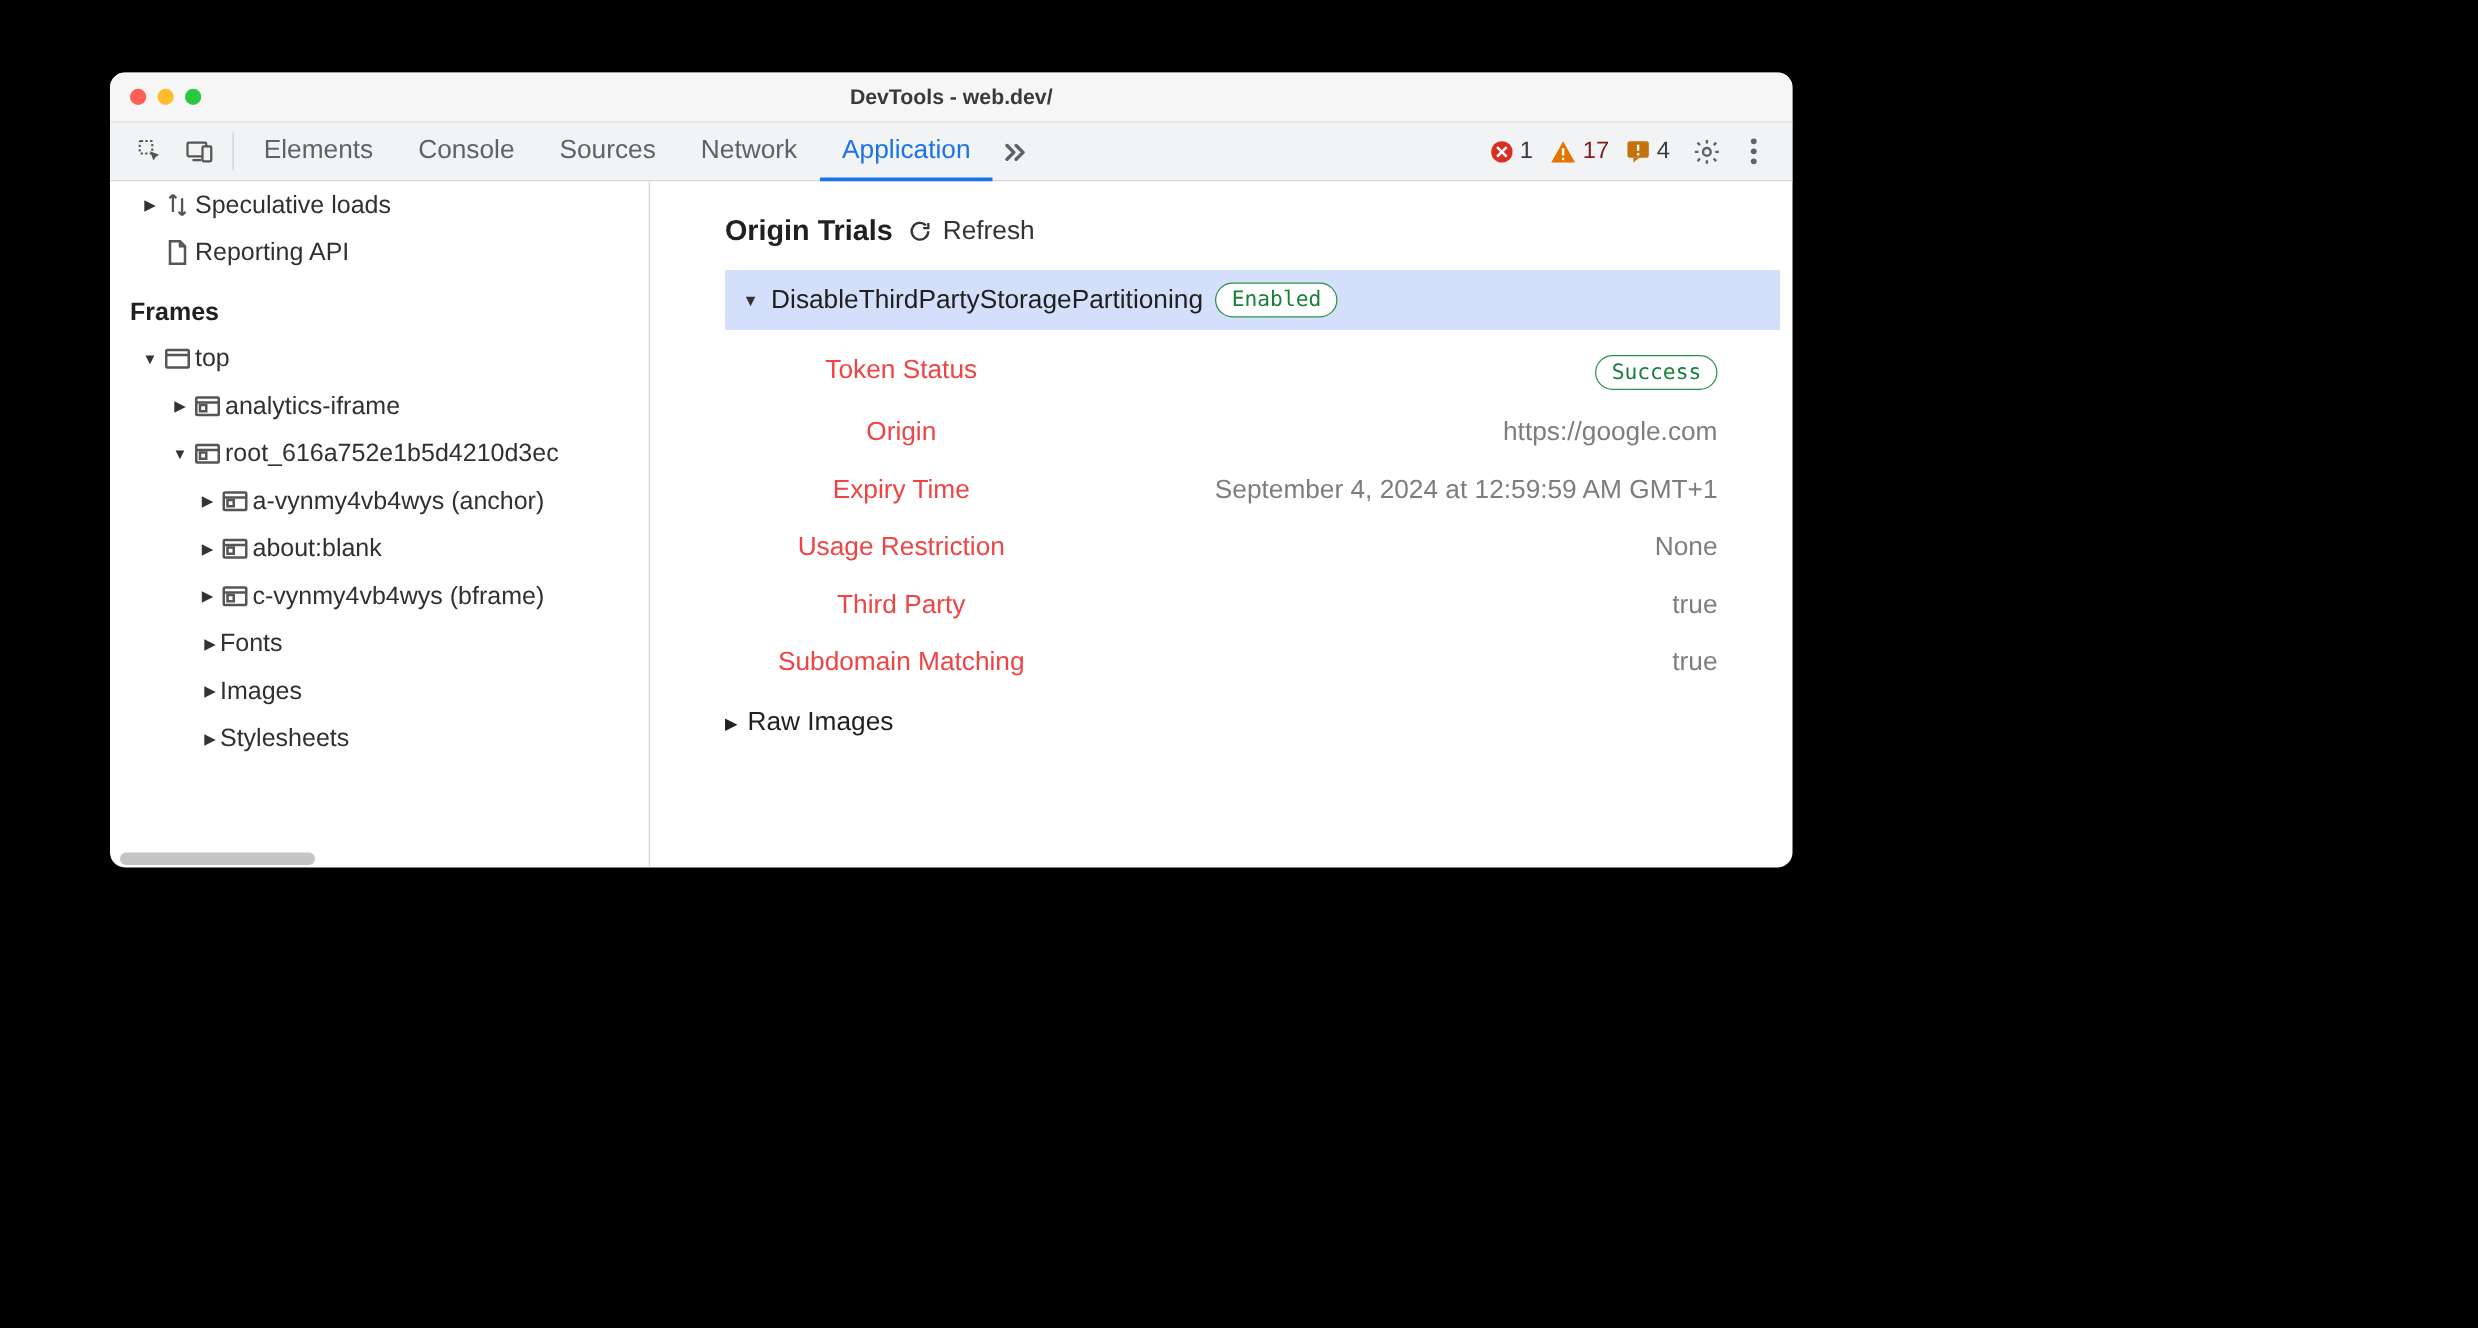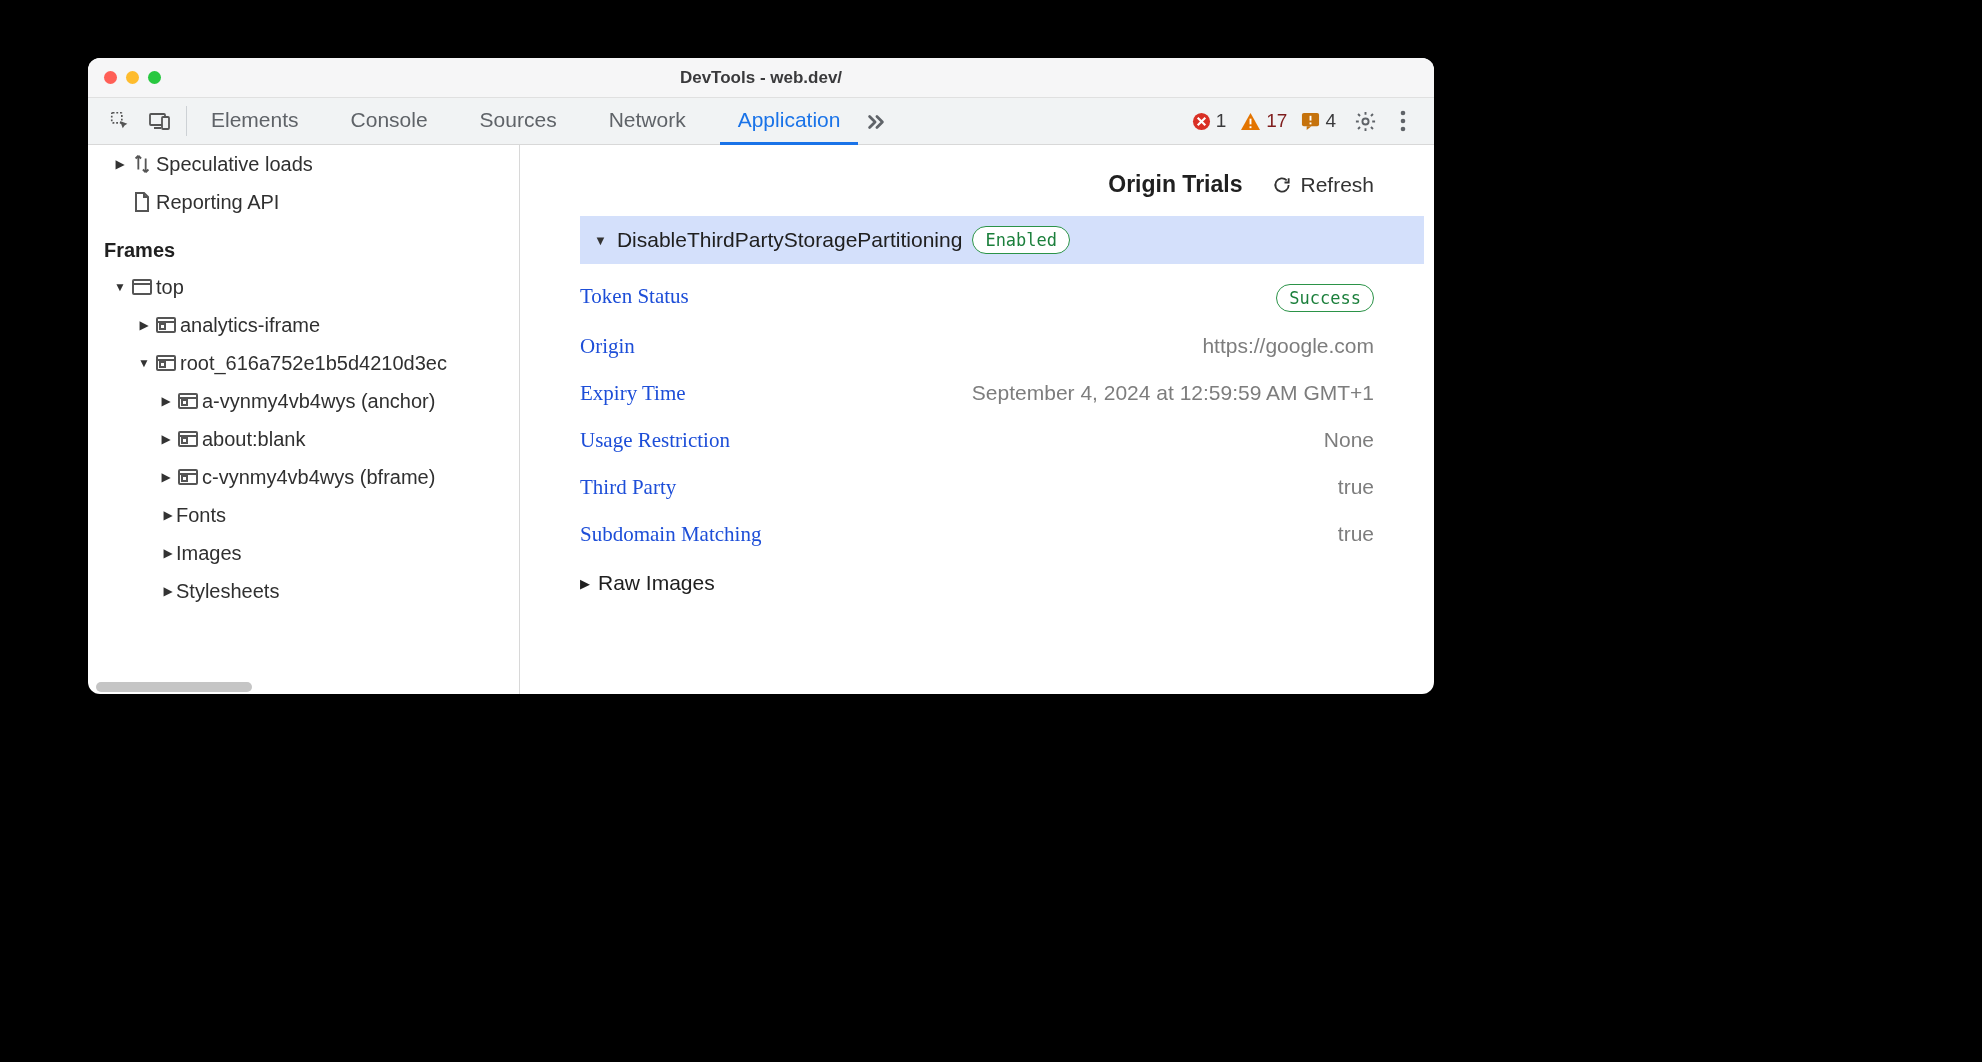--- a/index.html
+++ b/index.html
@@ -44,21 +44,21 @@
     .toolbar {
       height: 47px;
       display: flex; align-items: center; border-bottom: 1px solid #d8d8d8;
       background: #f1f3f4; padding: 0 12px;
     }
     .tbbtn {
       width: 40px; height: 46px; display: flex; align-items: center; justify-content: center;
       color: #555; cursor: pointer;
     }
     .tb-sep { width: 1px; height: 30px; background: #cdd1d5; margin: 0 6px; }
-    .tabs { display: flex; align-items: stretch; height: 47px; gap: 16px; }
+    .tabs { display: flex; align-items: stretch; height: 47px; gap: 0; }
     .tab {
       padding: 0 18px; display: flex; align-items: center; font-size: 21px;
       color: #5f6368; cursor: pointer; border-bottom: 3px solid transparent;
     }
     .tab.active { color: #1a73e8; border-bottom-color: #1a73e8; }
     .overflow { width: 36px; display: flex; align-items: center; justify-content: center; color: #5f6368; font-size: 22px; cursor: pointer; }
     .spacer { flex: 1; }
     .status-group { display: flex; align-items: center; gap: 14px; margin-right: 10px; font-size: 19px; }
     .stat { display: flex; align-items: center; gap: 5px; cursor: pointer; }
     .stat.err svg { color: #d93025; }
@@ -73,37 +73,37 @@
     .sidebar::-webkit-scrollbar { width: 12px; }
     .sidebar::-webkit-scrollbar-thumb { background: #c1c1c1; border-radius: 6px; }
     .tree-item { display: flex; align-items: center; height: 38px; font-size: 20px; color: #303030; cursor: pointer; white-space: nowrap; }
     .tree-item .arr { width: 16px; display: inline-flex; justify-content: center; font-size: 12px; color: #333; }
     .tree-item .icn { width: 28px; display: inline-flex; justify-content: center; color: #555; }
     .section-head { font-size: 20px; font-weight: 600; color: #202020; padding: 8px 16px 6px; margin-top: 10px; }
     .pad1 { padding-left: 24px; } .pad2 { padding-left: 48px; } .pad3 { padding-left: 70px; } .pad4 { padding-left: 72px; }
     .main { flex: 1; padding: 26px 0 0 0; overflow-y: auto; position: relative; }
     .main::-webkit-scrollbar { width: 14px; }
     .main::-webkit-scrollbar-thumb { background: #c1c1c1; border-radius: 7px; }
-    .main-head { display: flex; align-items: center; gap: 30px; padding: 0 60px 18px; justify-content: flex-end; }
+    .main-head { display: flex; align-items: center; gap: 12px; padding: 0 60px 18px; }
     .main-head h2 { font-size: 23px; font-weight: 700; color: #202020; }
     .refresh { display: flex; align-items: center; gap: 8px; font-size: 21px; color: #333; cursor: pointer; }
     .ot-row {
       display: flex; align-items: center; gap: 10px; background: #d4e0fb;
       padding: 10px 14px; margin: 0 0 0 60px; margin-right: 10px; font-size: 21px; color: #202020;
     }
     .ot-arr { font-size: 13px; color: #333; }
     .pill {
       display: inline-flex; align-items: center; border-radius: 999px;
       font-family: ui-monospace, Menlo, monospace; font-size: 17px;
       padding: 3px 12px;
     }
     .pill.green { color: #1b7f3b; border: 1.5px solid #2b9348; background: #fff; }
     .pill.green2 { color: #1b7f3b; border: 1.5px solid #2b9348; background: #fff; }
     .kv { display: grid; grid-template-columns: 282px auto; row-gap: 22px; column-gap: 22px; padding: 20px 60px 0 60px; font-size: 21px; }
-    .kv .k { text-align: left; color: #1d4ed8; font-family: Liberation Serif, serif; }
+    .kv .k { text-align: center; color: #ef4444; }
     .kv .v { text-align: right; color: #7d7d7d; }
     .raw { display: flex; align-items: center; gap: 8px; font-size: 21px; color: #202020; padding: 24px 60px 20px; cursor: pointer; }
     .raw .arr2 { font-size: 13px; }
     .hscroll { position: absolute; left: 8px; bottom: 2px; width: 156px; height: 10px; background: #c5c5c5; border-radius: 5px; }
     svg { display: block; }
   </style>
 </head>
 <body>
 
 <div class="window">

